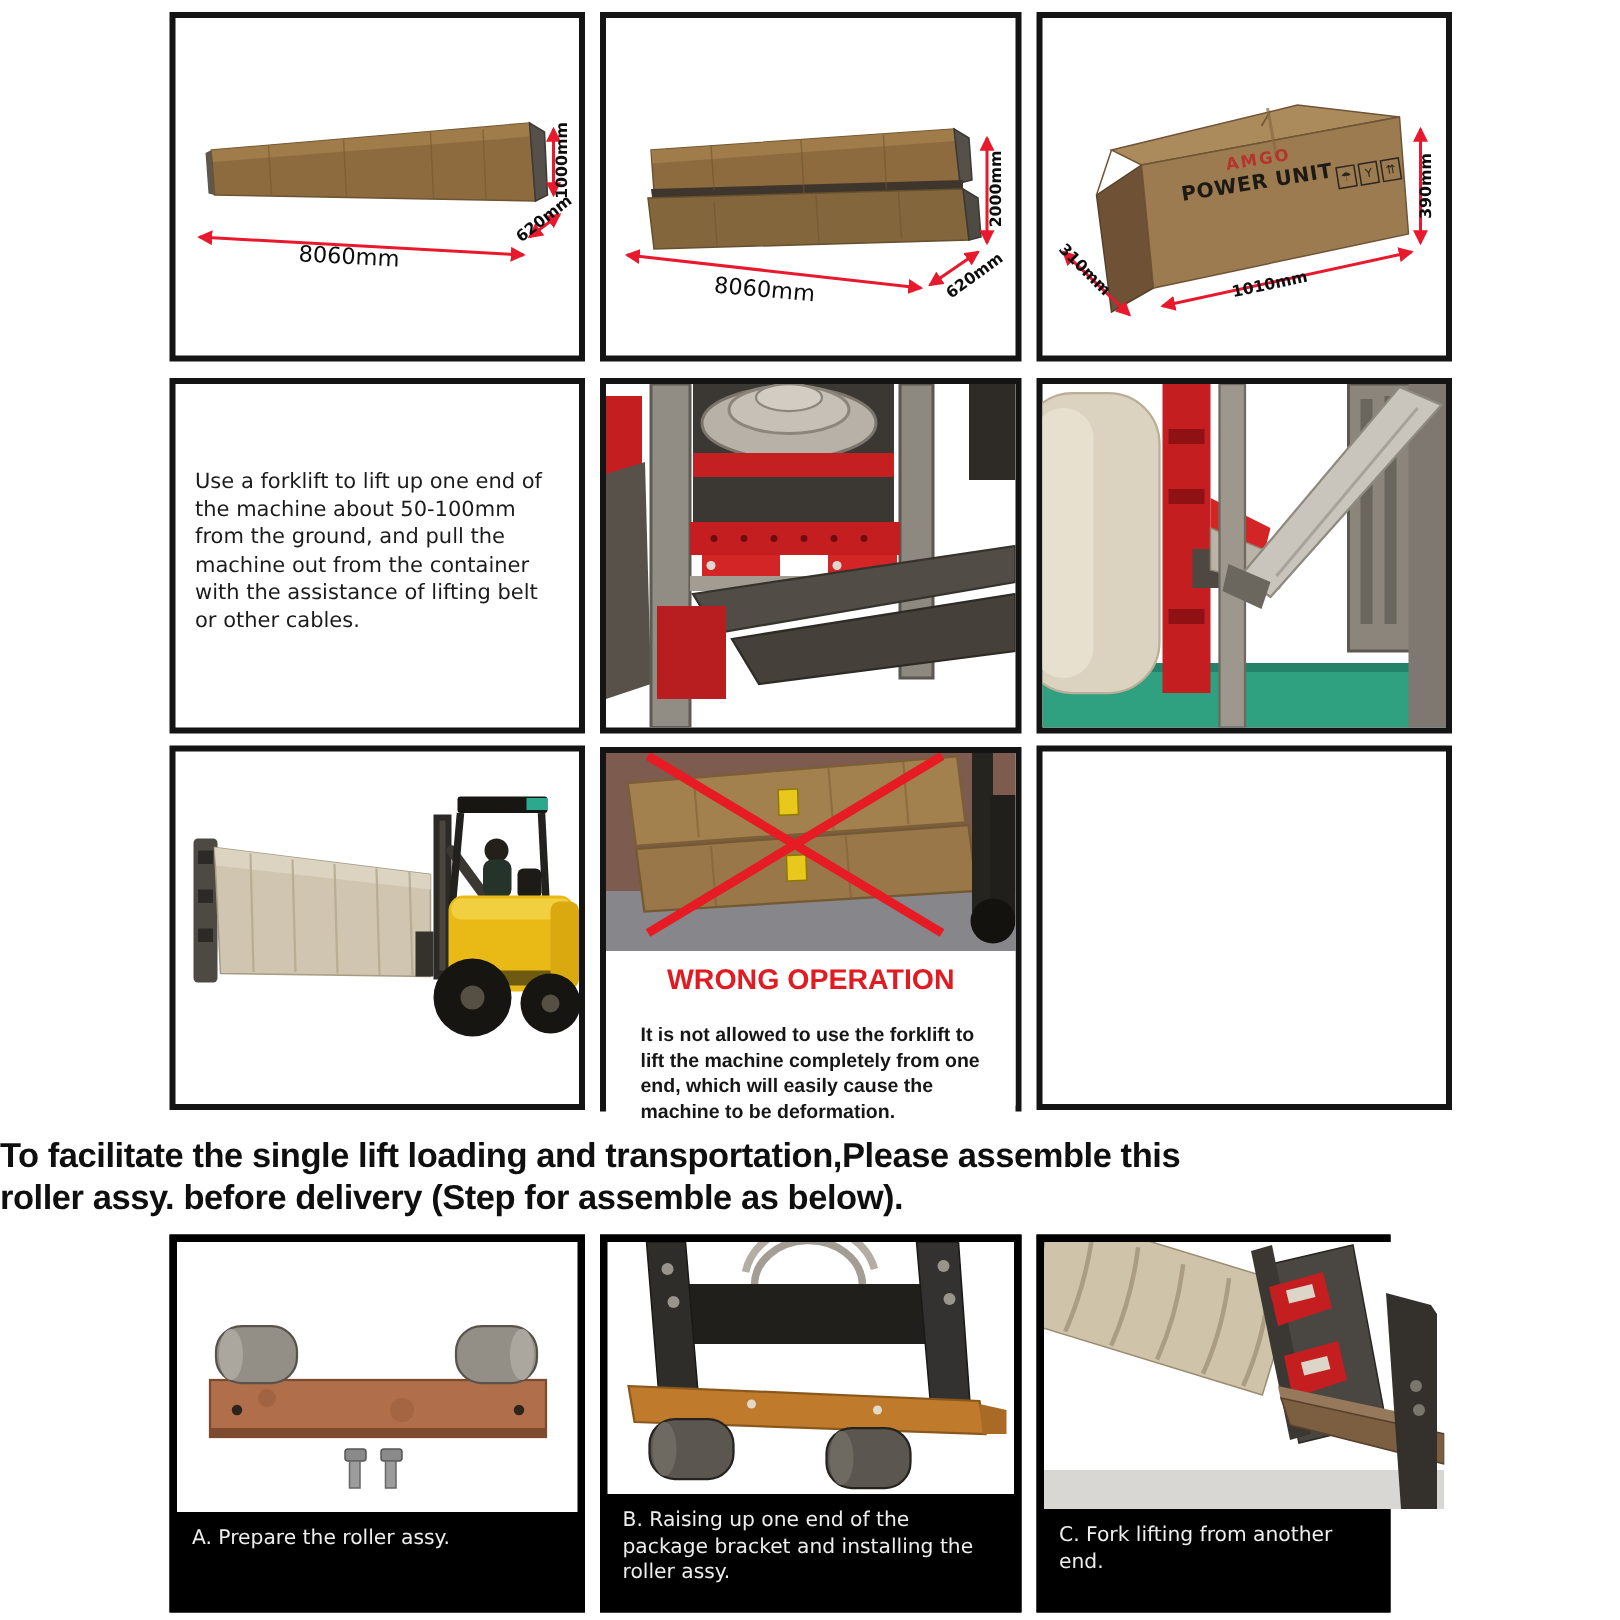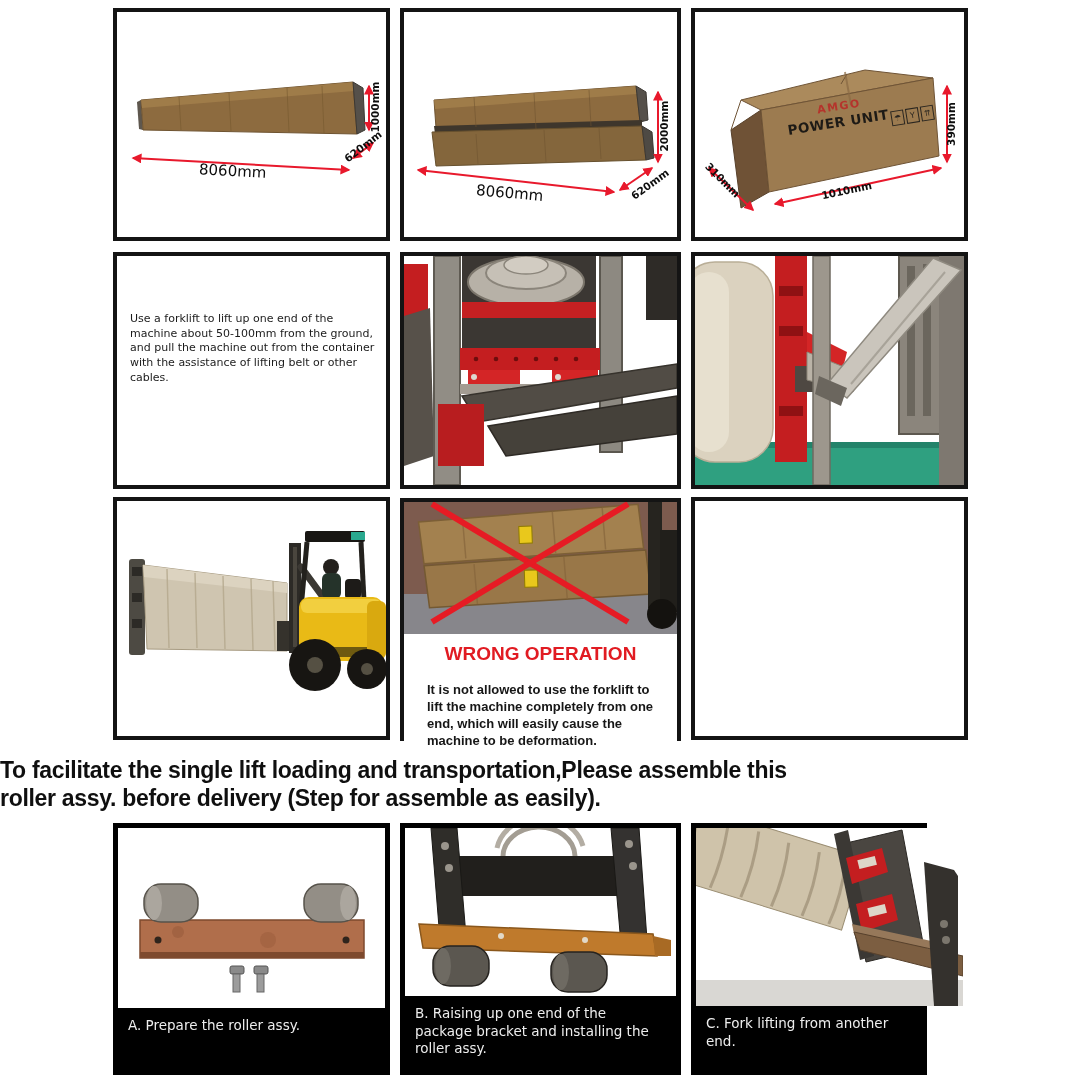--- a/index.html
+++ b/index.html
@@ -8,21 +8,21 @@
   .panel{position:absolute;background:#fff;border:4px solid #141414;box-sizing:border-box;}
   .panel > svg{position:absolute;left:0;top:0;}
   .dim{position:absolute;font-weight:bold;font-size:10.5px;white-space:nowrap;color:#0d0d0d;}
   .dim-lg{position:absolute;font-size:15px;white-space:nowrap;color:#0d0d0d;}
   .vdim{width:60px;text-align:center;}
   .box-brand{position:absolute;font-weight:bold;font-size:11px;letter-spacing:1.5px;color:#b5342c;}
   .box-label{position:absolute;font-weight:bold;font-size:13.5px;letter-spacing:.5px;color:#1d1a16;}
   .box-icons{position:absolute;display:flex;gap:2px;}
   .box-icons span{display:inline-block;width:11px;height:13px;border:1px solid #2a2620;
         font-size:8px;line-height:13px;text-align:center;color:#2a2620;}
-  .instruction{margin:0;padding:56px 10px 0 13px;font-size:11px;line-height:1.33;color:#1b1b1b;}
+  .instruction{margin:0;padding:56px 10px 0 13px;font-size:14px;line-height:1.33;color:#1b1b1b;}
   .wo-text{position:absolute;left:0;right:0;top:132px;background:#fff;}
   .wo-title{margin:9px 0 3px;text-align:center;font-weight:bold;font-size:19px;color:#e11b22;
         font-family:"Liberation Sans",sans-serif;}
   .wo-body{margin:16px;padding:0 5px 0 7px;font-weight:bold;font-size:13px;line-height:1.32;color:#161616;
         font-family:"Liberation Sans",sans-serif;}
   .heading{position:absolute;left:0;right:0;top:757px;text-align:left;
         font-family:"Liberation Sans",sans-serif;font-weight:bold;font-size:23px;
         letter-spacing:-0.3px;line-height:1.2;color:#0f0f0f;}
   .heading span{display:block;}
   .step-panel{position:absolute;background:#000;border:5px solid #000;box-sizing:border-box;}
@@ -236,21 +236,21 @@
     <div class="wo-text">
       <div class="wo-title">WRONG OPERATION</div>
       <p class="wo-body">It is not allowed to use the forklift to lift the machine completely from one end, which will easily cause the machine to be deformation.</p>
     </div>
   </div>
 
   <div class="panel" style="left:691px;top:497px;width:277px;height:243px;"></div>
 
   <div class="heading">
     <span>To facilitate the single lift loading and transportation,Please assemble this</span>
-    <span>roller assy. before delivery (Step for assemble as easily).</span>
+    <span>roller assy. before delivery (Step for assemble as below).</span>
   </div>
 
   <div class="step-panel" style="left:113px;top:823px;width:277px;height:252px;">
     <div class="photo" style="width:267px;height:180px;">
       <svg width="267" height="180" viewBox="0 0 267 180">
         <g>
           <rect x="22" y="92" width="224" height="38" fill="#b06e4b" stroke="#7e4a2e" stroke-width="1.5"></rect>
           <rect x="22" y="124" width="224" height="6" fill="#7e4a2e"></rect>
           <circle cx="60" cy="104" r="6" fill="#9a5c3c" opacity="0.6"></circle>
           <circle cx="150" cy="112" r="8" fill="#9a5c3c" opacity="0.5"></circle>

